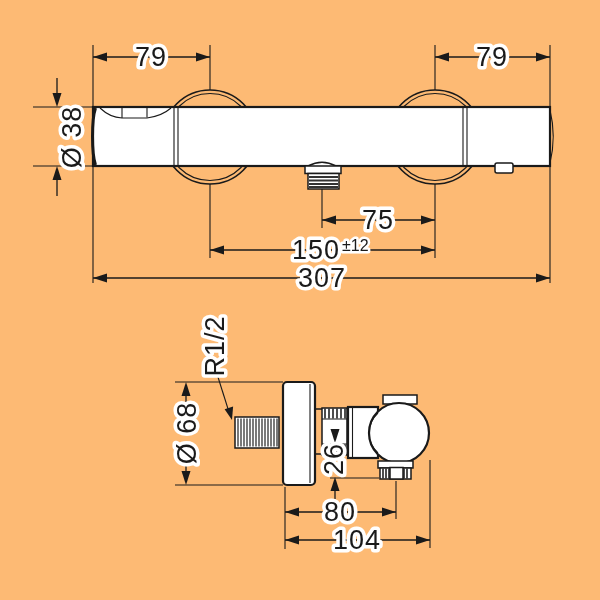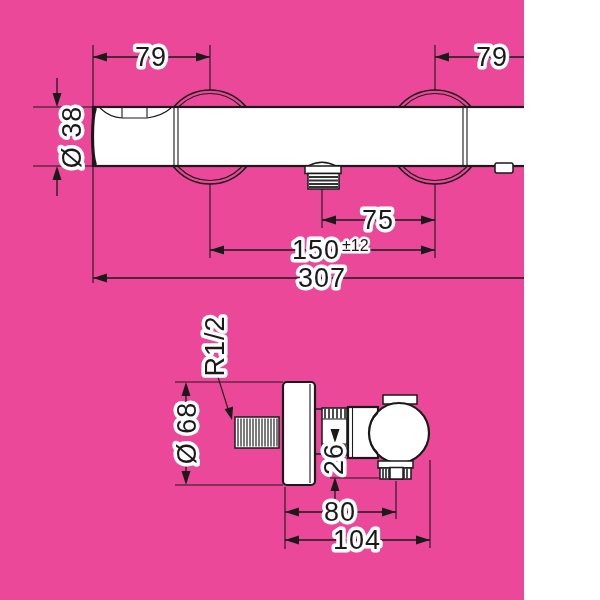--- a/index.html
+++ b/index.html
@@ -1,16 +1,16 @@
 <!DOCTYPE html>
 <html><head>
 <meta charset="utf-8">
 <style>
   html,body{margin:0;padding:0;background:#fff;}
-  .canvas{width:524px;height:600px;background:#ec4899;position:relative;overflow:hidden;}
+  .canvas{width:600px;height:600px;background:#fdba74;position:relative;overflow:hidden;}
   svg{display:block;}
   text{
     font-family:"Liberation Sans", sans-serif;
     font-size:27px;
     letter-spacing:1px;
     fill:#1a1a1a;
     stroke:#ffffff;
     stroke-width:7px;
     stroke-linejoin:round;
     paint-order:stroke fill;

